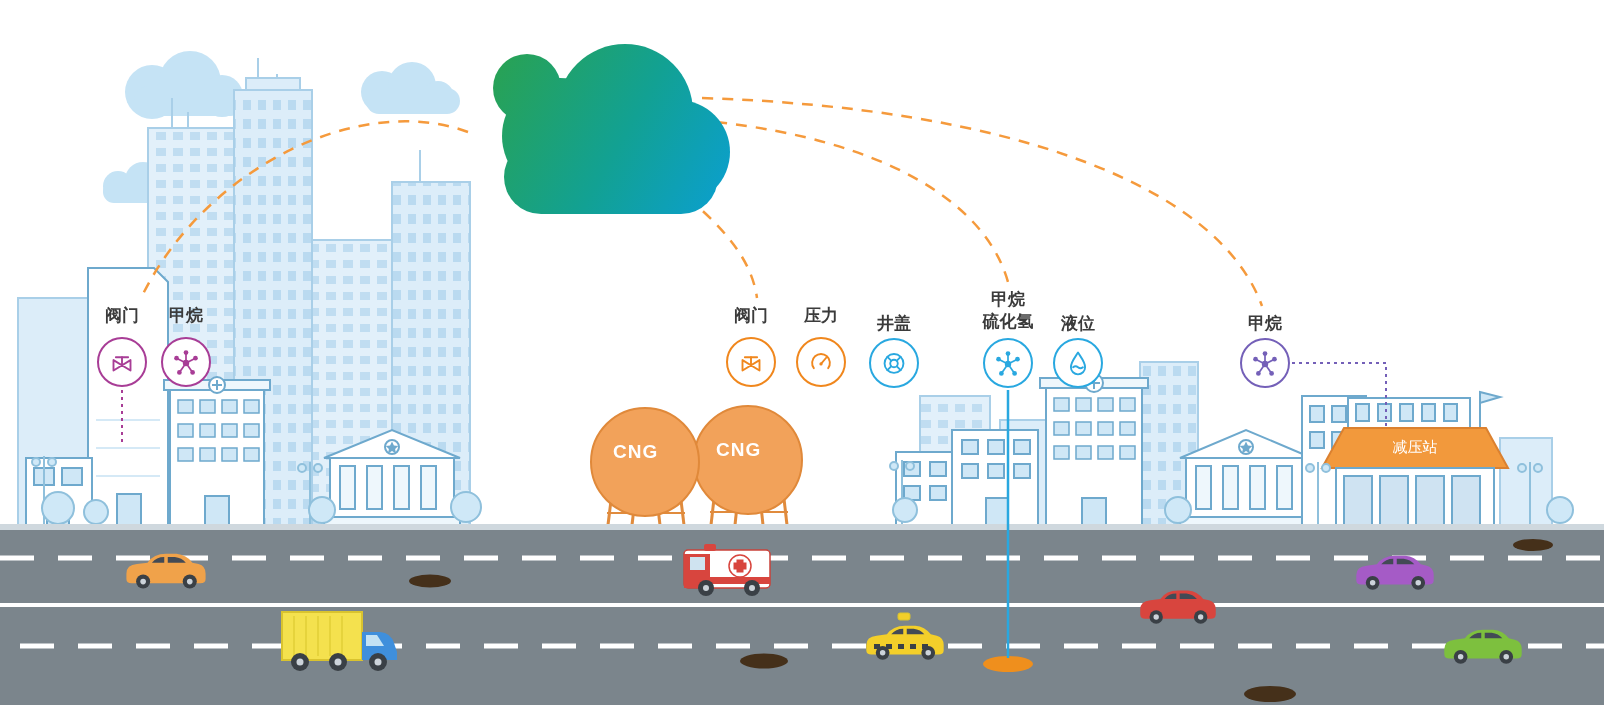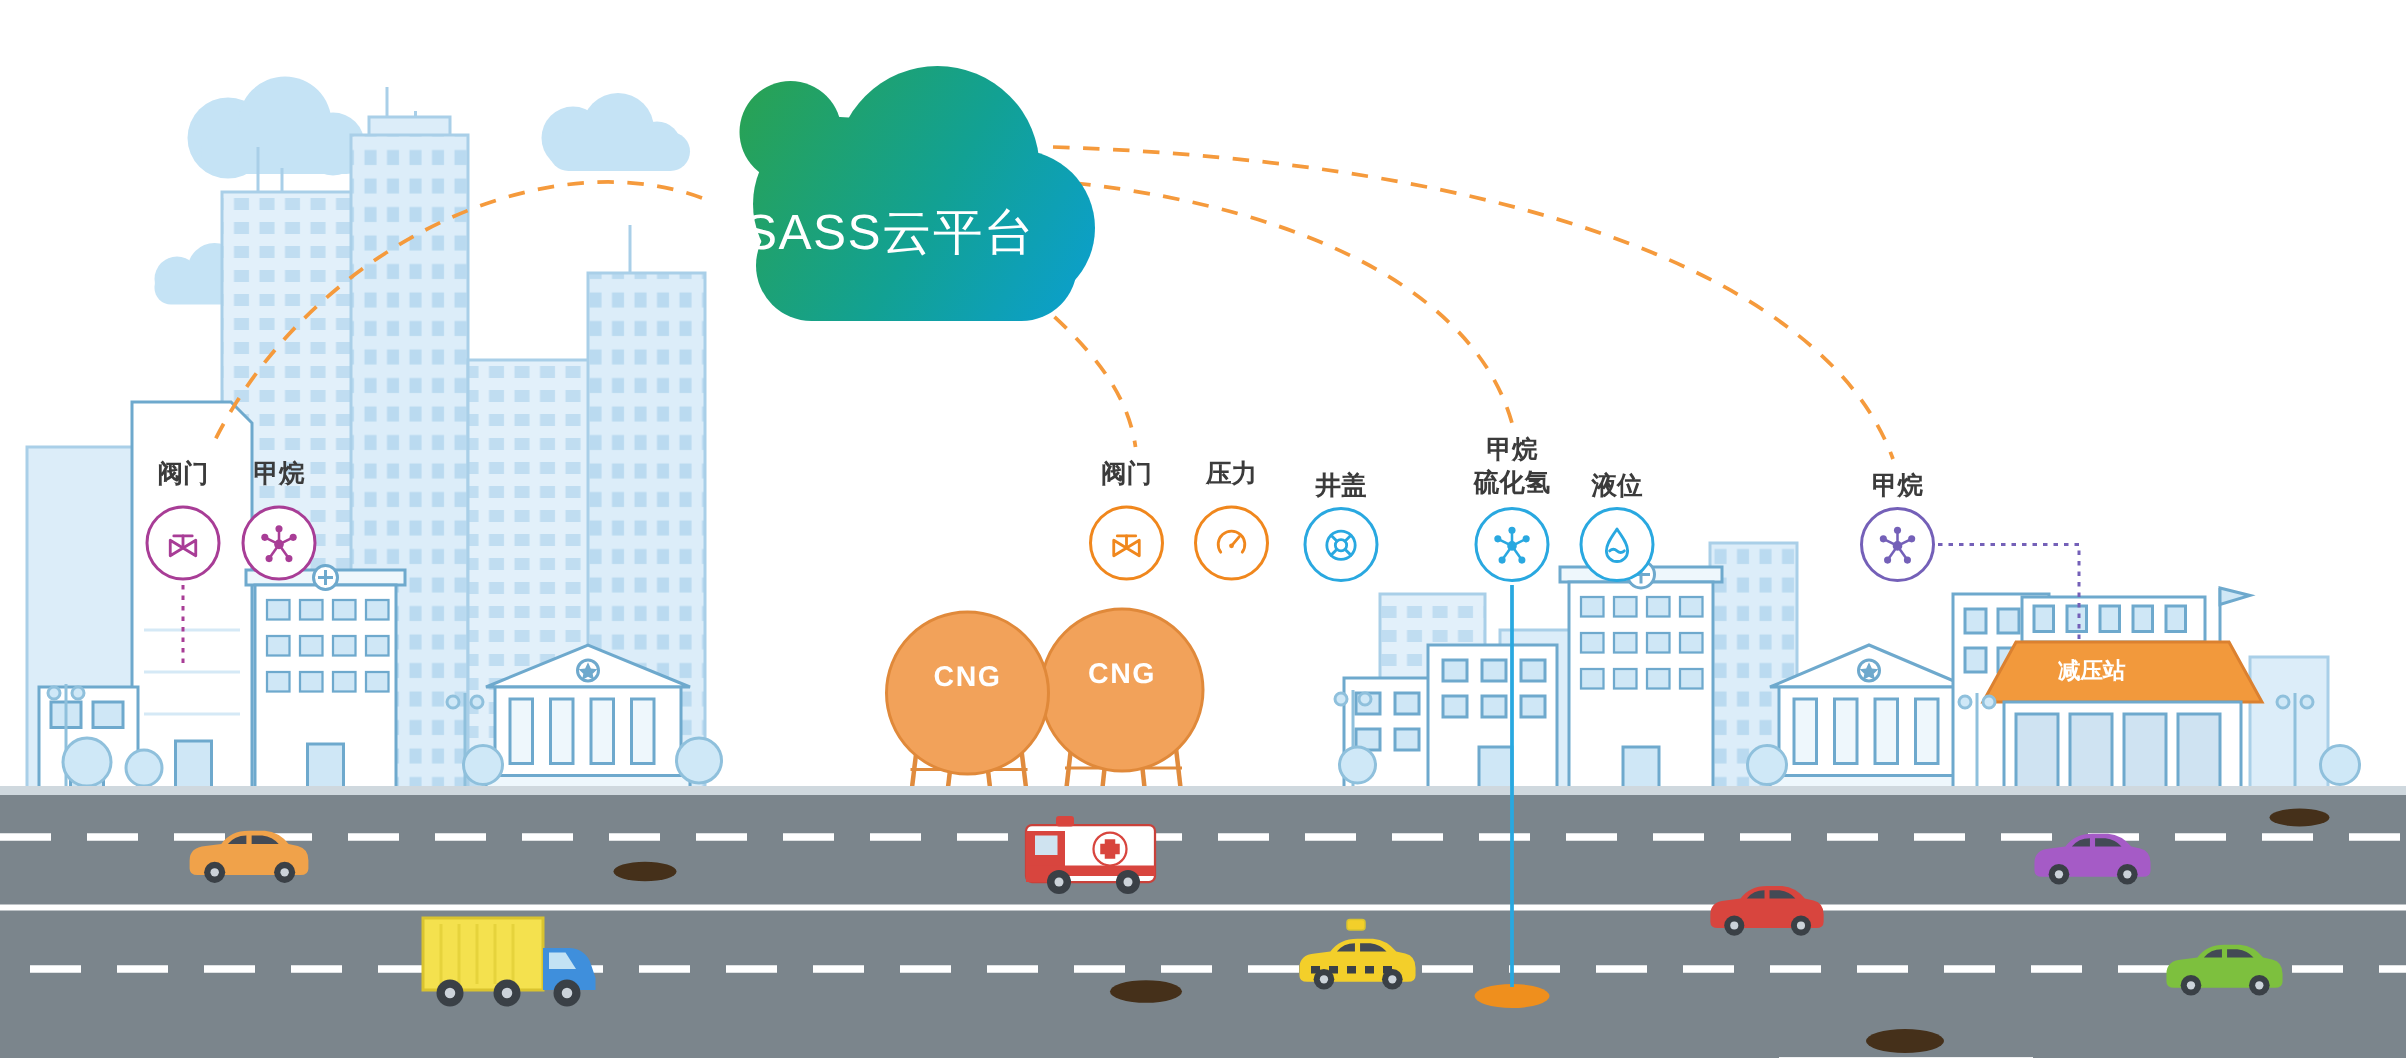--- a/index.html
+++ b/index.html
@@ -9,24 +9,24 @@
   .scene>svg.bg{position:absolute;left:0;top:0}
   .cloud-label{position:absolute;left:478px;top:133px;width:230px;text-align:center;
     font-size:33px;color:#fff;letter-spacing:1px;font-weight:400}
   .sensor{position:absolute;width:80px;text-align:center}
   .s-label{font-size:17px;font-weight:700;color:#3b3b3b;line-height:22px;white-space:nowrap}
   .s-circle{width:50px;height:50px;border-radius:50%;background:#fff;border:2.5px solid var(--c);
     color:var(--c);margin:10px auto 0;display:flex;align-items:center;justify-content:center}
   .s-circle svg{width:34px;height:34px}
   .sensor.tight .s-circle{margin-top:3px}
   .sensor.two .s-circle{margin-top:5px}
-  .tank-label{position:absolute;width:64px;text-align:center;font-size:19px;font-weight:700;
+  .tank-label{position:absolute;width:64px;text-align:left;font-size:19px;font-weight:700;
     color:#fff;letter-spacing:1px}
-  .station-label{position:absolute;left:1372px;top:438px;width:86px;text-align:left;
-    font-size:15px;font-weight:700;color:#fff}
+  .station-label{position:absolute;left:1372px;top:438px;width:86px;text-align:center;
+    font-size:15px;font-weight:400;color:#fff}
 </style>
 </head>
 <body>
 
 <div class="scene">
 
 <svg class="bg" width="1604" height="705" viewBox="0 0 1604 705">
   <defs>
     <linearGradient id="cg" x1="470" y1="60" x2="740" y2="215" gradientUnits="userSpaceOnUse">
       <stop offset="0" stop-color="#2ca24a"></stop>
@@ -325,21 +325,20 @@
 
   <g fill="url(#cg)">
     <circle cx="527" cy="88" r="34"></circle>
     <circle cx="560" cy="136" r="58"></circle>
     <circle cx="625" cy="112" r="68"></circle>
     <circle cx="678" cy="152" r="52"></circle>
     <rect x="504" y="140" width="214" height="74" rx="37"></rect>
   </g>
 </svg>
 
-<div class="cloud-label">SASS云平台</div>
 
 <div class="sensor" style="left:82px;top:305px;--c:#a83d96">
   <div class="s-label">阀门</div>
   <div class="s-circle">
     <svg viewBox="0 0 36 36" fill="none" stroke="currentColor" stroke-width="2" stroke-linejoin="round" stroke-linecap="round">
           <path d="M9 16 v11 l18 -11 v11 Z"></path>
           <line x1="18" y1="21.5" x2="18" y2="13"></line>
           <line x1="11.5" y1="13" x2="24.5" y2="13"></line>
         </svg>
   </div>

